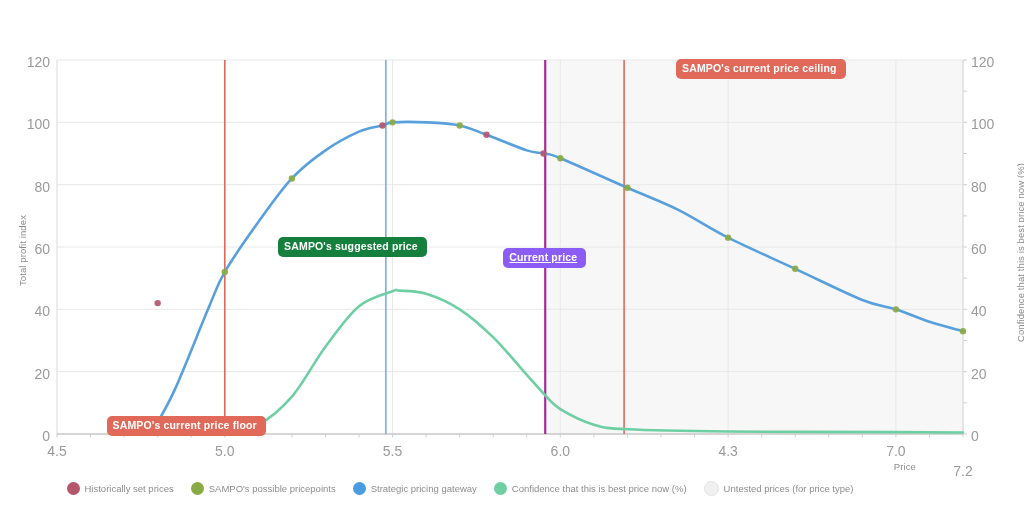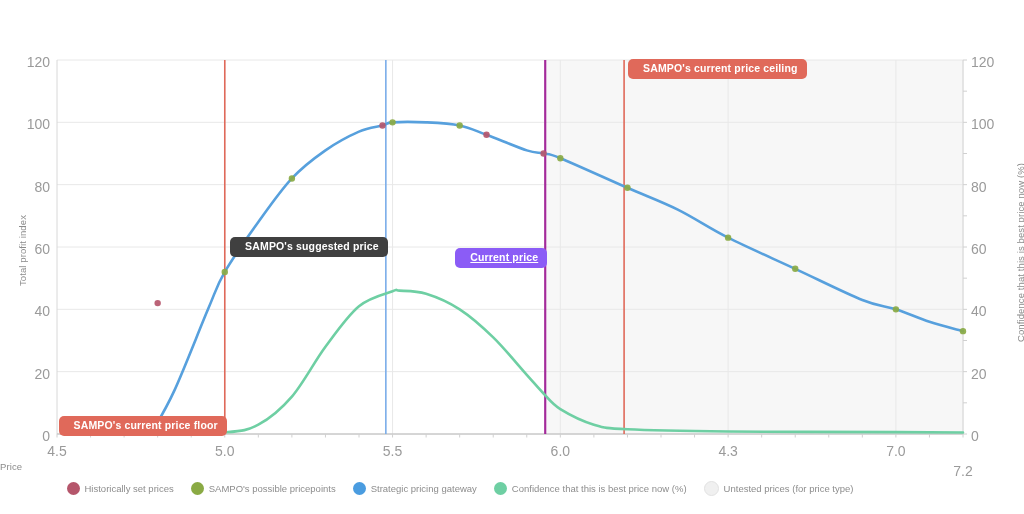--- a/index.html
+++ b/index.html
@@ -42,42 +42,43 @@
     left: 920px;
     top: 247px;
     width: 200px;
     text-align: center;
     transform: rotate(-90deg);
   }
   #xlabel {
     left: 0;
     width: 916px;
     top: 461px;
-    text-align: left;
+    text-align: right;
   }
   .tick-label {
     position: absolute;
     font-size: 14px;
     color: #9a9a9a;
     white-space: nowrap;
   }
   .tick-y-left { text-align: right; width: 30px; }
   .tick-y-right { text-align: left; width: 30px; }
   .tick-x { text-align: center; width: 40px; }
 
   .annot {
     position: absolute;
     font-size: 10.5px;
     font-weight: bold;
     color: #ffffff;
-    padding: 4px 9px 5px 15px;
+    padding: 4px 9px 5px 6px;
     border-radius: 5px;
     white-space: nowrap;
     line-height: 1;
     letter-spacing: .15px;
+    margin-left: 48px;
   }
 
   #legend {
     position: absolute;
     left: 0;
     top: 481px;
     width: 920px;
     display: flex;
     justify-content: center;
     align-items: center;
@@ -208,21 +209,21 @@
       <div class="tick-label tick-x" style="left: 37px; top: 443px;">4.5</div>
       <div class="tick-label tick-x" style="left: 204.778px; top: 443px; text-align: center;">5.0</div>
       <div class="tick-label tick-x" style="left: 372.556px; top: 443px;">5.5</div>
       <div class="tick-label tick-x" style="left: 540.333px; top: 443px;">6.0</div>
       <div class="tick-label tick-x" style="left: 708.111px; top: 443px;">4.3</div>
       <div class="tick-label tick-x" style="left: 875.889px; top: 443px;">7.0</div>
       <div class="tick-label tick-x" style="left: 943px; top: 443px; margin-top: 20px;">7.2</div>
     </div>
   <div id="annot-layer">
       <div class="annot" style="background: rgb(224, 105, 90); top: 59px; left: 628.089px;">SAMPO's current price ceiling</div>
-      <div class="annot" style="background: #404040; top: 237px; left: 230.11px;">SAMPO's suggested price</div>
+      <div class="annot" style="background: #15803d; top: 237px; left: 230.11px;">SAMPO's suggested price</div>
       <div class="annot" style="background: #8b5cf6; top: 248px; left: 455.343px; text-decoration: underline;">Current price</div>
       <div class="annot" style="background: rgb(224, 105, 90); top: 416px; left: 58.5278px;">SAMPO's current price floor</div>
     </div>
 
   <div id="legend">
       <div class="legend-item">
         <span class="legend-swatch" style="background: rgb(181, 86, 107);"></span>
         <span class="legend-label">Historically set prices</span>
       </div>
       <div class="legend-item">

